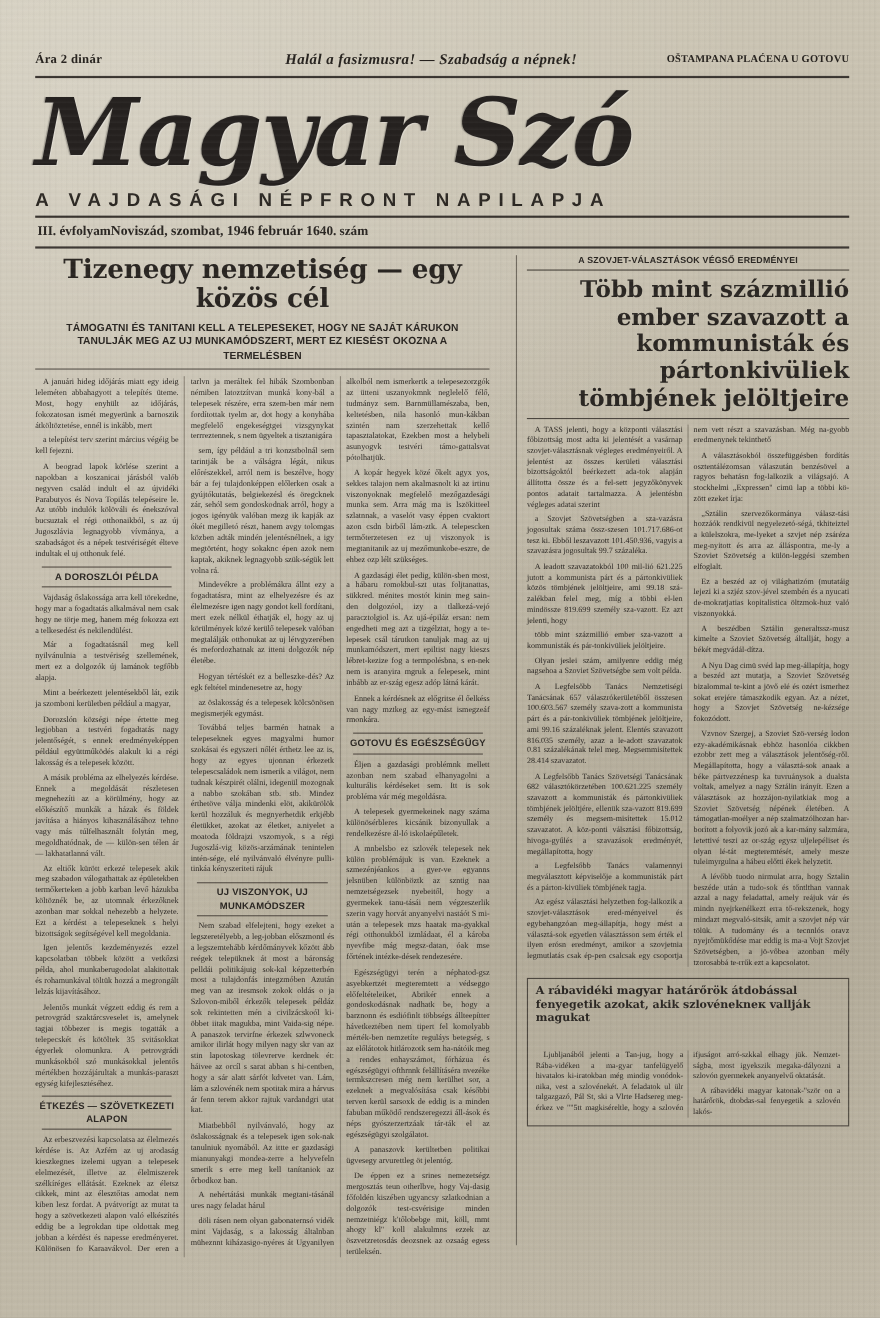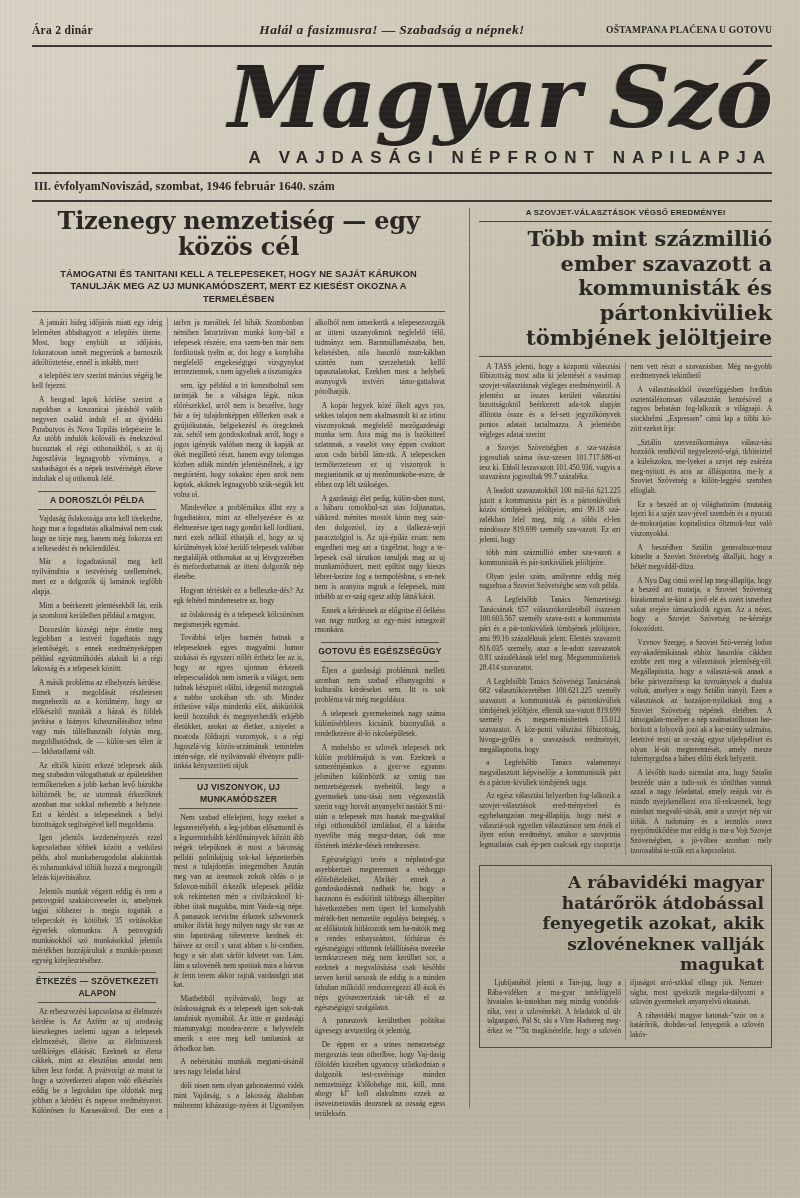--- a/index.html
+++ b/index.html
@@ -43,20 +43,21 @@
   
   .topbar {
     display: flex;
     justify-content: space-between;
     align-items: center;
     font-size: 11.5px;
     font-weight: bold;
     letter-spacing: .3px;
     padding-bottom: 5px;
     color: #27231f;
+    margin-top: 24px;
   }
   .topbar .slogan {
     font-style: italic;
     font-size: 13.5px;
     letter-spacing: .4px;
     text-align: center;
     flex: 1;
   }
   .topbar .left { width: 150px; }
   .topbar .right { width: 170px; text-align: right; font-size: 9.5px; letter-spacing: .2px;}
@@ -65,21 +66,21 @@
     background: #3a3530;
     margin: 2px 0 0 0;
   }
   .rule-thin {
     height: 1px;
     background: #4a443d;
     margin: 2px 0 0 0;
   }
 
   .masthead {
-    text-align: right;
+    text-align: left;
     padding: 10px 0 2px 0;
   }
   .masthead .title {
     font-family: "DejaVu Serif", serif;
     font-weight: bold;
     font-size: 85px;
     line-height: .95;
     letter-spacing: -1px;
     color: #262220;
     font-style: italic;
@@ -181,24 +182,24 @@
   .right-body p { margin: 0 0 4px 0; text-indent: 7px; }
 
   .boxed {
     border: 1px solid #4d473f;
     margin-top: 10px;
     padding: 6px 7px 7px 7px;
   }
   .boxed .bh {
     font-family: "DejaVu Serif", serif;
     font-weight: bold;
-    font-size: 17px;
+    font-size: 10px;
     line-height: 1.2;
-    text-align: right;
-    margin-bottom: 5px;
+    text-align: left;
+    margin-bottom: 23px;
   }
   .boxed .bb {
     column-count: 2;
     column-gap: 9px;
     column-rule: 1px solid #8d8678;
     font-size: 7.2px;
     line-height: 1.32;
     text-align: justify;
   }
   .boxed .bb p { margin: 0 0 4px 0; text-indent: 7px; }

